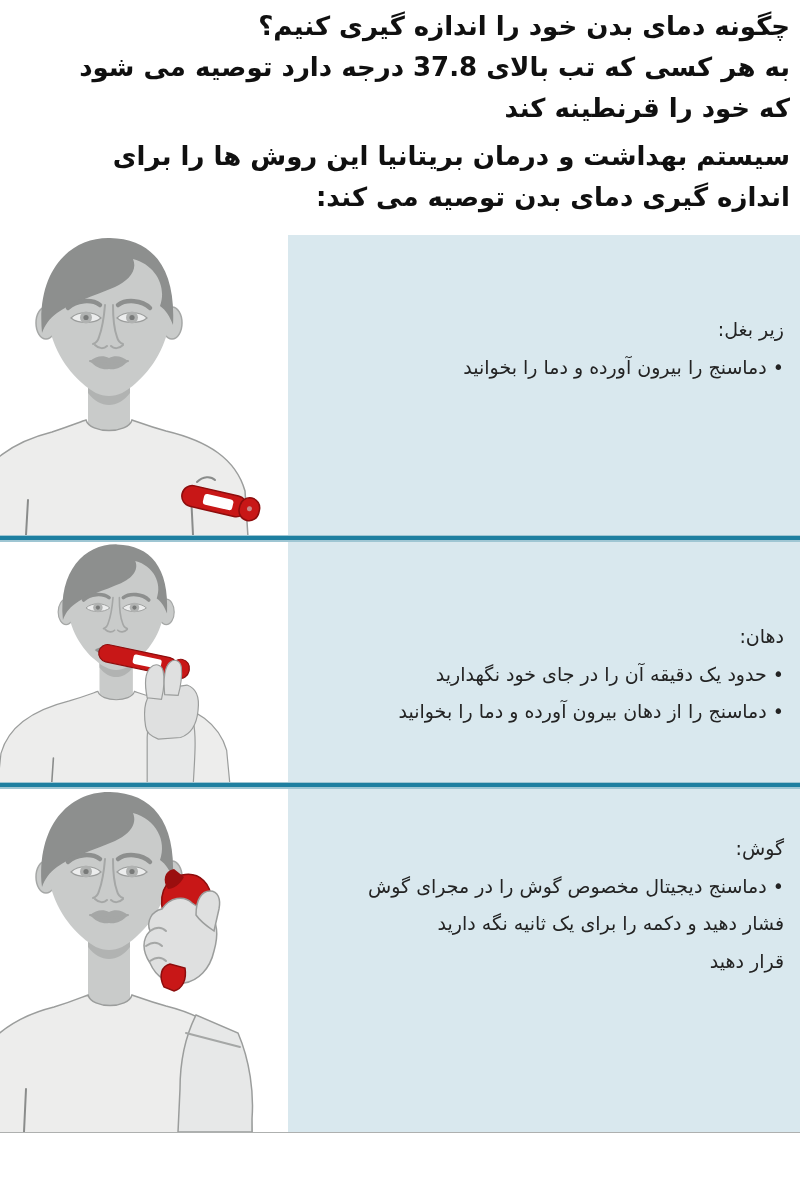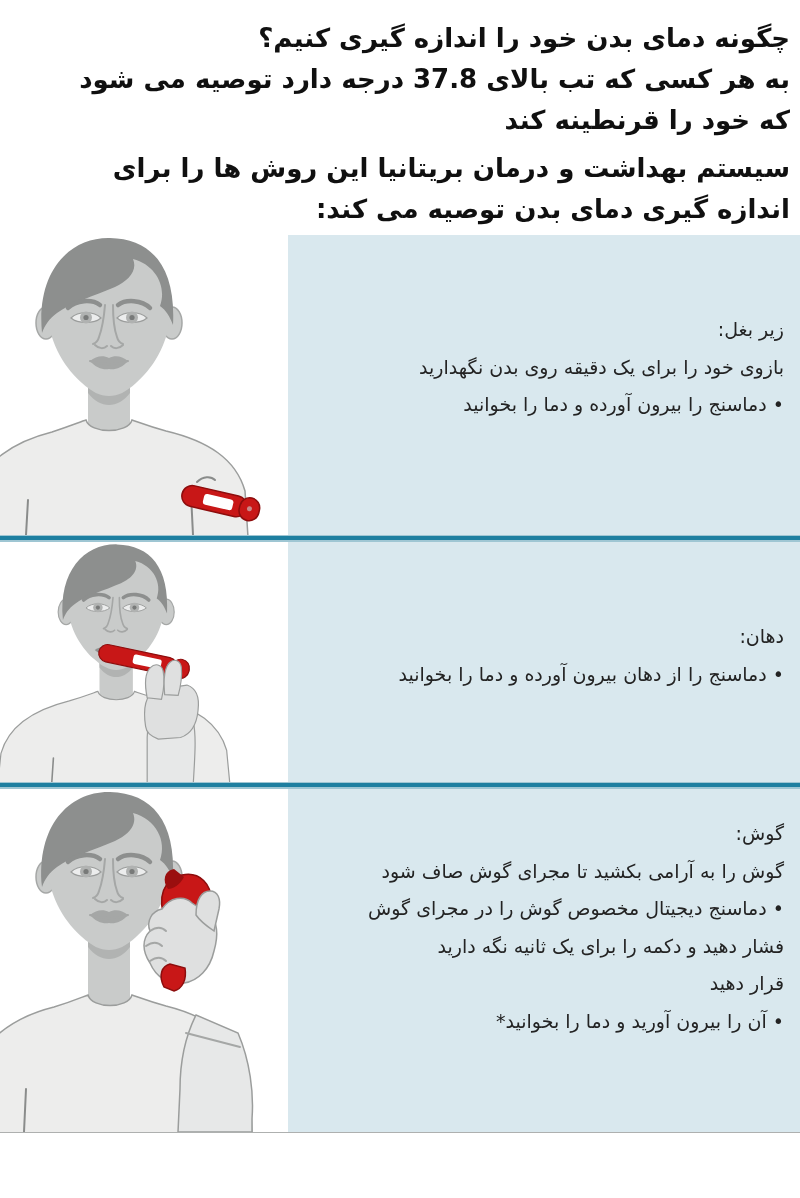--- a/index.html
+++ b/index.html
@@ -6,21 +6,21 @@
   body{
     width:800px;height:1198px;background:#ffffff;overflow:hidden;
     font-family:"DejaVu Sans",sans-serif;
     -webkit-font-smoothing:antialiased;
   }
   .page{width:800px;height:1198px;position:relative;}
 
   
   .title-block{
     height:235px;box-sizing:border-box;
-    padding:18px 10px 0 0;
+    padding:6px 10px 0 0;
     direction:rtl;text-align:right;
     font-weight:700;font-size:26px;line-height:41px;color:#101010;
   }
   .title-line{white-space:nowrap;overflow:hidden;}
   .title-line.gap{margin-top:7px;margin-left:20px;}
 
   
   .section{display:flex;width:800px;}
   .sec-1{height:300px;}
   .sec-2{height:240px;}
@@ -28,21 +28,21 @@
   .figure{flex:0 0 288px;width:288px;position:relative;background:#ffffff;overflow:hidden;}
   .figure svg{position:absolute;left:0;top:0;width:100%;height:100%;display:block;}
   .panel{
     flex:1;background:#d9e8ee;
     direction:rtl;text-align:right;box-sizing:border-box;
     padding:0 16px 0 8px;
     font-size:19px;line-height:37.5px;color:#232323;
     overflow:hidden;
   }
   .panel.pad-lg{padding-top:76px;}
-  .panel.pad-sm{padding-top:26px;}
+  .panel.pad-sm{padding-top:41px;}
   .txt-line{white-space:nowrap;}
   .footnote{margin-top:17px;}
 
   
   .divider{
     height:7px;width:800px;
     background:linear-gradient(to bottom,
       #9fc6d3 0,#9fc6d3 1.5px,
       #1e7fa0 1.5px,#1e7fa0 5.5px,
       #9fc6d3 5.5px,#9fc6d3 7px);
@@ -105,21 +105,20 @@
         <g transform="rotate(13 220 268)">
           <rect x="181" y="257" width="66" height="21" rx="10.5" class="red"></rect>
           <rect x="240" y="256" width="20" height="23" rx="10" class="red" fill="#9a0e0e"></rect>
           <rect x="203" y="262" width="30" height="11" rx="3" fill="#ffffff"></rect>
           <circle cx="250" cy="267" r="2.5" fill="#c98a8a"></circle>
         </g>
       </svg>
     </div>
     <div class="panel pad-lg">
       <div class="txt-line">زیر بغل:</div>
-      <div class="txt-line">بازوی خود را برای یک دقیقه روی بدن نگهدارید</div>
       <div class="txt-line">• دماسنج را بیرون آورده و دما را بخوانید</div>
     </div>
   </section>
 
   <div class="divider"></div>
 
   <section class="section sec-2">
     <div class="figure">
       <svg viewBox="0 0 288 302" aria-hidden="true">
         <path class="skin" d="M88,136 L88,200 C100,208 118,208 130,200 L130,136 Z"></path>
@@ -149,20 +148,21 @@
           <rect x="130" y="144" width="36" height="12" rx="3" fill="#ffffff"></rect>
         </g>
         <path class="arm" d="M148,304 L148,246 C148,232 152,222 158,216 L206,226 C210,244 208,270 206,304 Z"></path>
         <path class="hand" d="M146,232 C142,206 148,192 158,186 L198,180 C210,184 214,196 212,212 C210,232 202,242 190,246 L162,248 C152,244 147,240 146,232 Z"></path>
         <path class="hand" d="M148,196 C144,176 146,164 152,158 C158,152 166,154 168,162 C170,172 169,186 166,198 Z"></path>
         <path class="hand" d="M170,192 C168,170 170,158 176,152 C182,146 190,149 191,158 C192,168 190,182 187,193 Z"></path>
       </svg>
     </div>
     <div class="panel pad-lg">
       <div class="txt-line">دهان:</div>
+      <div class="txt-line">• حدود یک دقیقه آن را در جای خود نگهدارید</div>
       <div class="txt-line">• دماسنج را از دهان بیرون آورده و دما را بخوانید</div>
     </div>
   </section>
 
   <div class="divider"></div>
 
   <section class="section sec-3">
     <div class="figure">
       <svg viewBox="0 0 288 343" aria-hidden="true">
         <path class="skin" d="M88,136 L88,214 C100,222 118,222 130,214 L130,136 Z"></path>
@@ -197,24 +197,22 @@
         <path class="hand" d="M150,174 C142,162 142,150 150,142 C146,132 152,122 162,120 C170,108 184,106 192,114 L210,126 C218,134 218,148 214,162 C210,180 198,192 184,194 C168,196 156,188 150,174 Z"></path>
         <path class="thinline" d="M150,142 C156,138 162,138 166,142"></path>
         <path class="thinline" d="M146,157 C152,153 158,153 162,157"></path>
         <path class="thinline" d="M150,172 C156,168 162,168 166,172"></path>
         <path class="hand" d="M196,126 C196,110 202,102 210,102 C218,102 221,110 219,120 L214,142 C208,138 200,132 196,126 Z"></path>
         <path class="red" d="M164,198 C158,186 162,177 170,175 L185,179 C187,191 182,200 174,202 Z"></path>
       </svg>
     </div>
     <div class="panel pad-sm">
       <div class="txt-line">گوش:</div>
-      <div class="txt-line">گوش را به آرامی بکشید تا مجرای گوش صاف شود</div>
       <div class="txt-line">• دماسنج دیجیتال مخصوص گوش را در مجرای گوش</div>
       <div class="txt-line">فشار دهید و دکمه را برای یک ثانیه نگه دارید</div>
       <div class="txt-line">قرار دهید</div>
-      <div class="txt-line">• آن را بیرون آورید و دما را بخوانید*</div>
     </div>
   </section>
 
   <div class="bottom-line"></div>
   <div class="bottom-space"></div>
 
 </div>
 
 </body></html>

